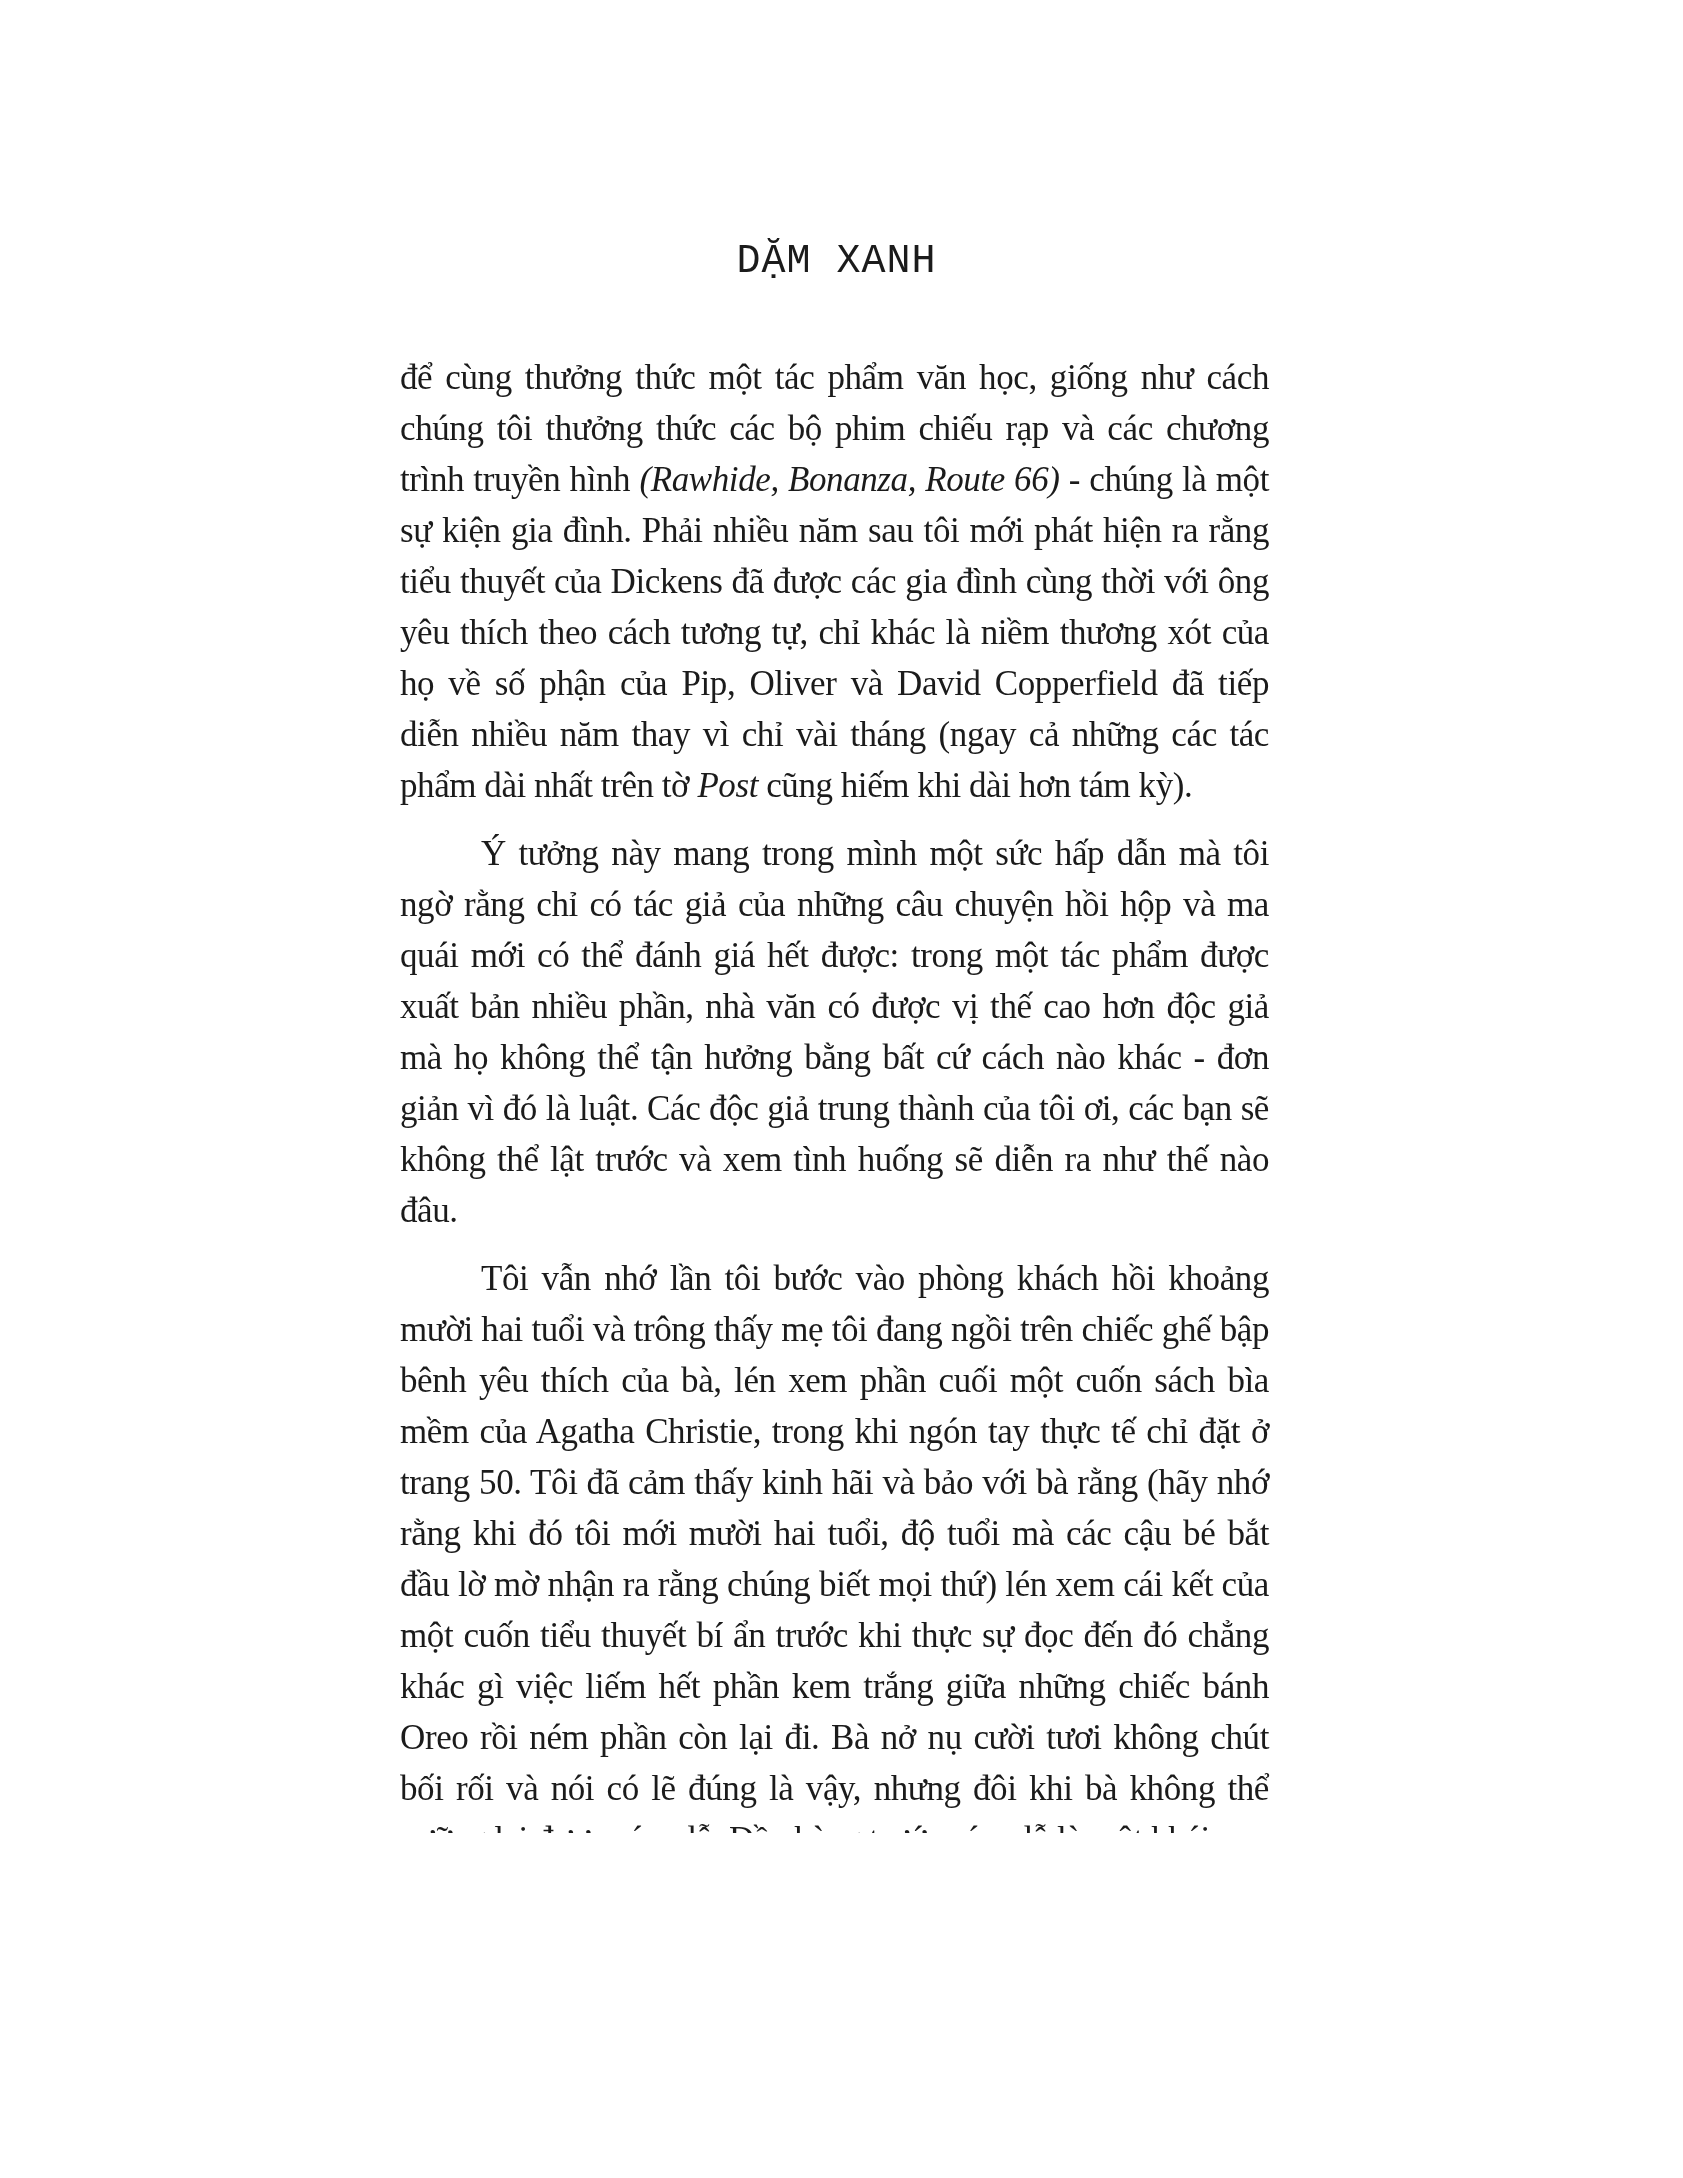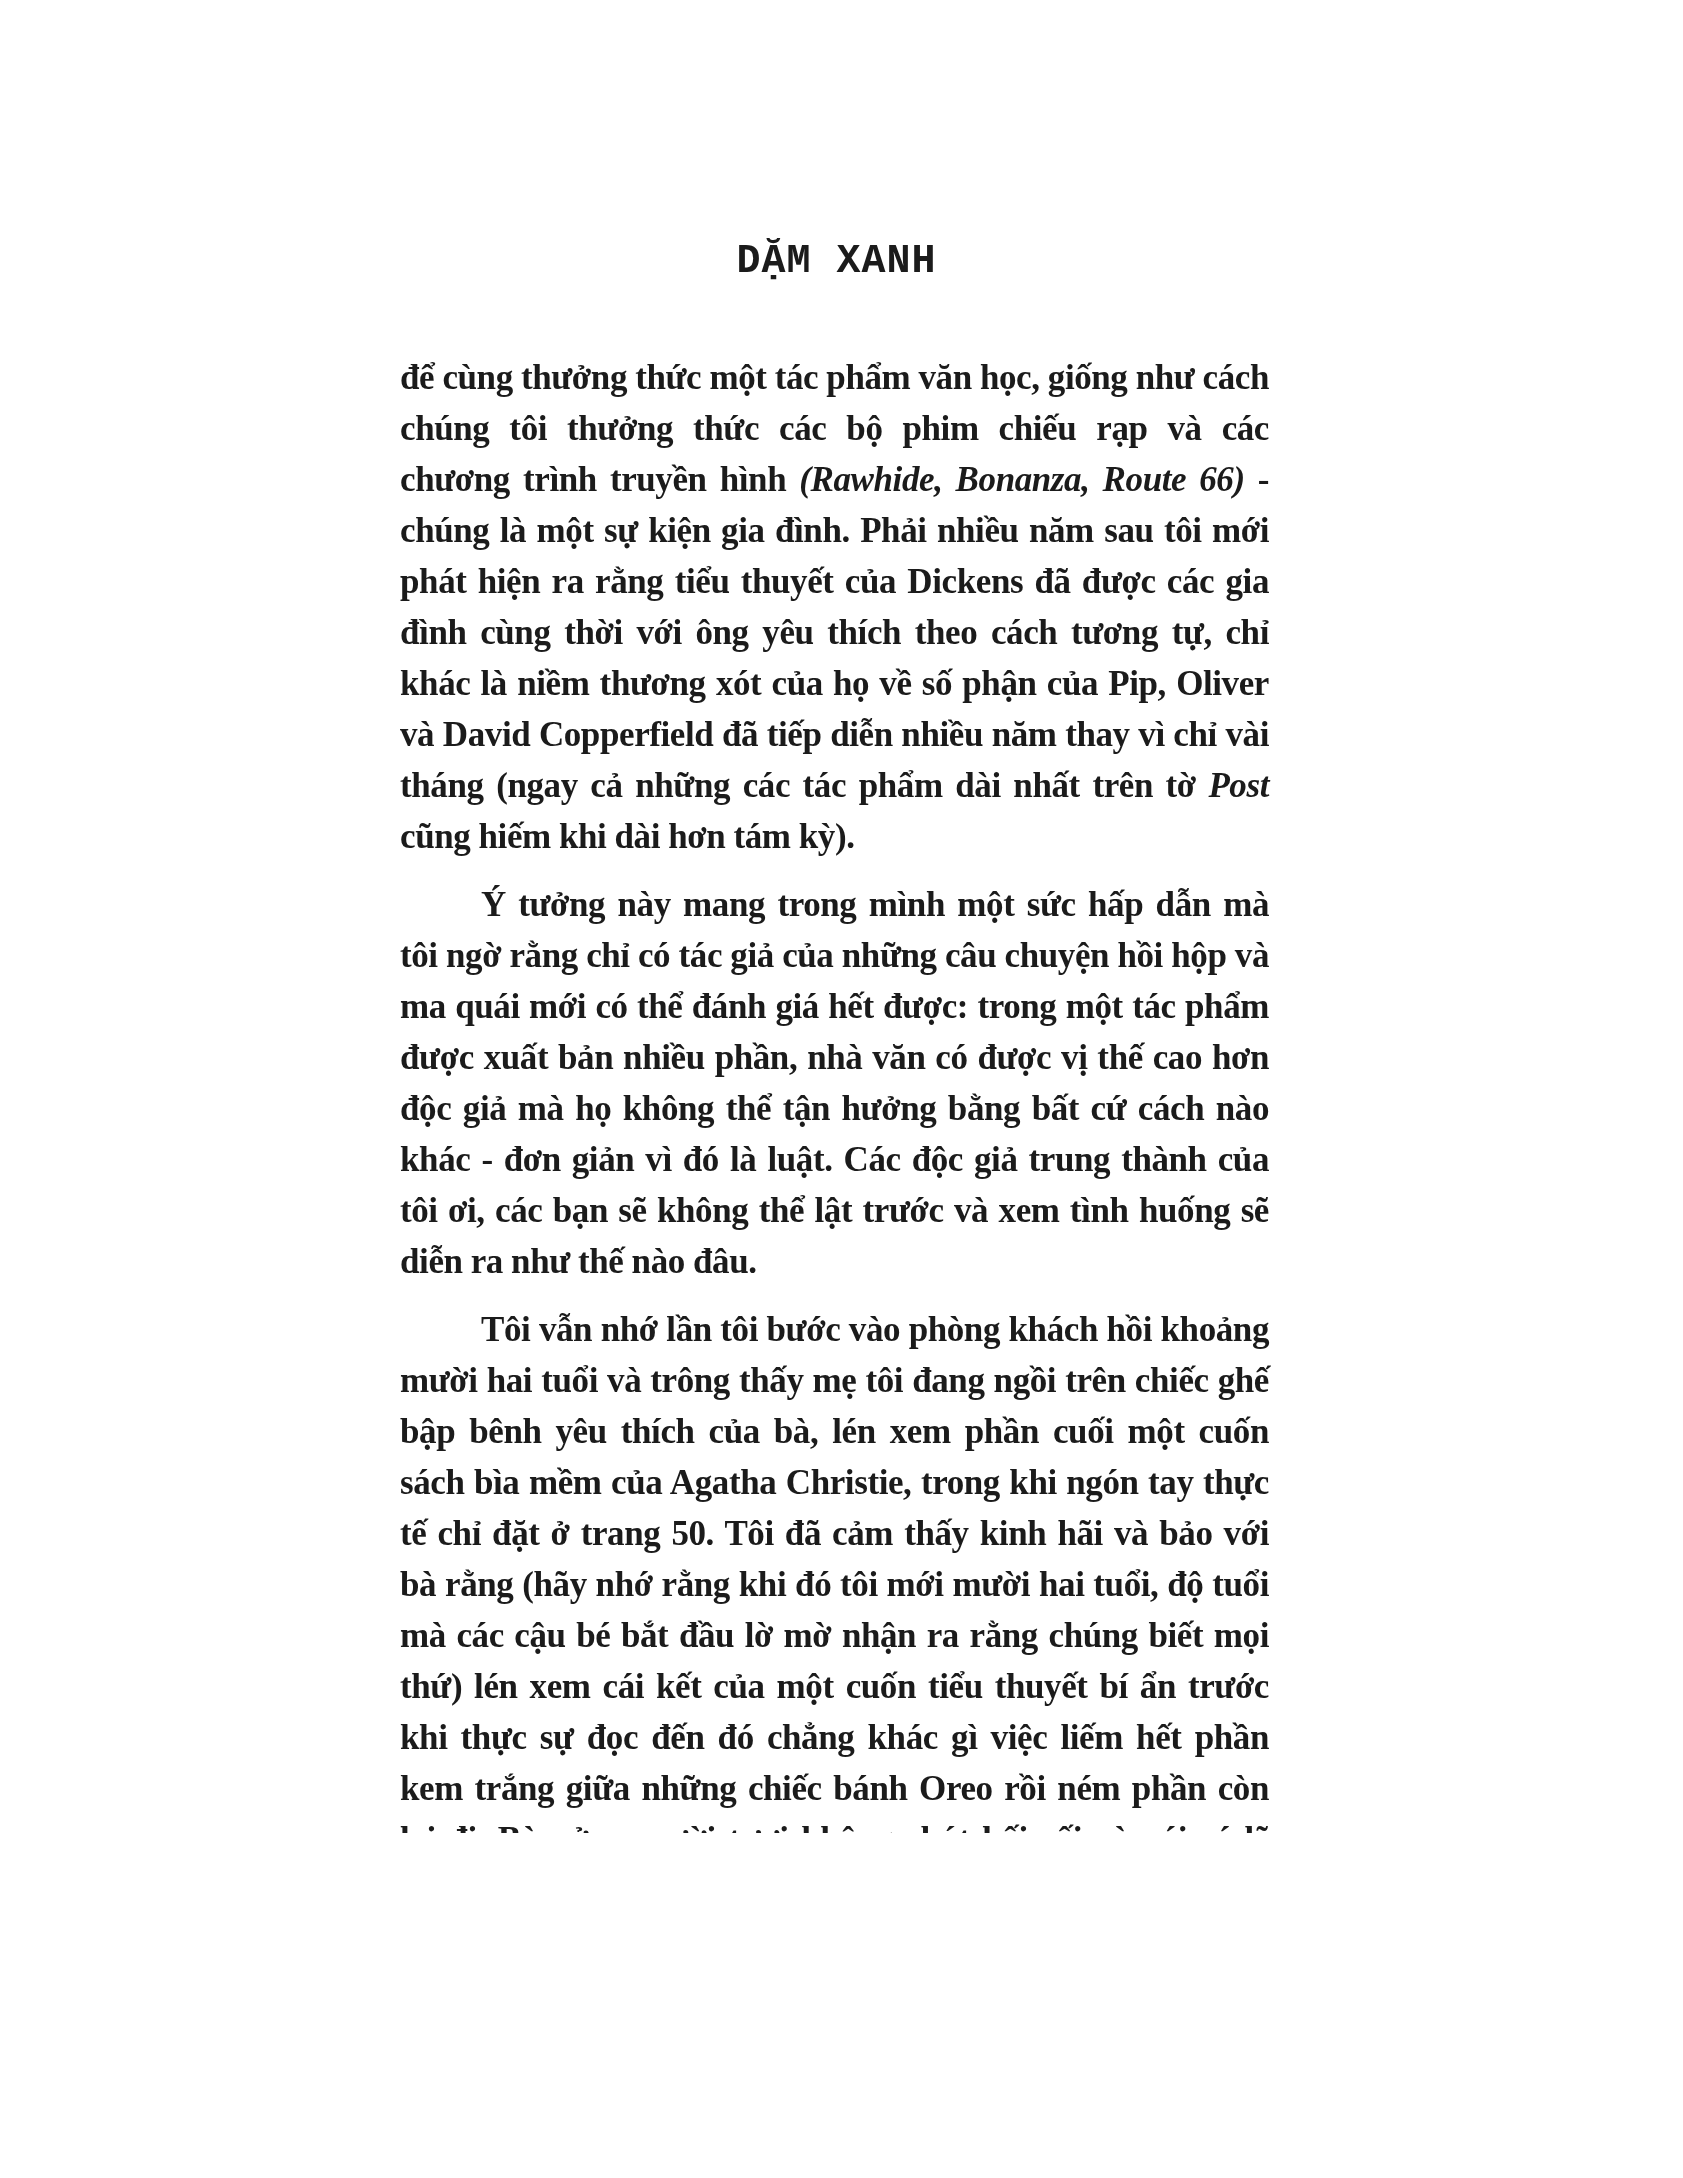--- a/index.html
+++ b/index.html
@@ -6,21 +6,20 @@
   html, body { margin: 0; padding: 0; background: #ffffff; }
 
   .page {
     position: relative;
     width: 1683px;
     height: 1833px;
     background: var(--background, #ffffff);
     color: var(--text, #1b1b1b);
     font-family: "Liberation Serif", "DejaVu Serif", serif;
     overflow: hidden;
-    font-weight: bold;
   }
 
   .running-header {
     position: absolute;
     left: 386px;
     top: 240px;
     width: 901px;
     text-align: center;
     font-family: "Liberation Mono", "DejaVu Sans Mono", monospace;
     font-size: 40px;

